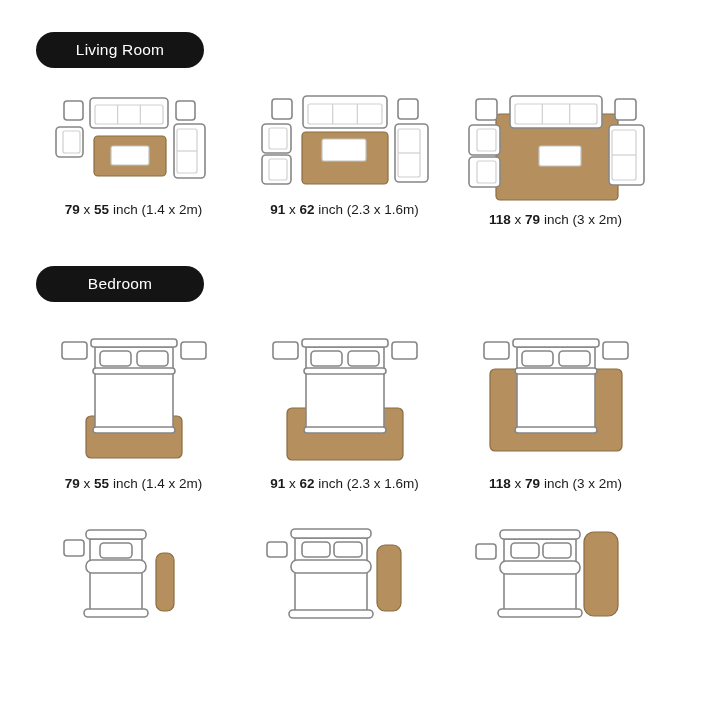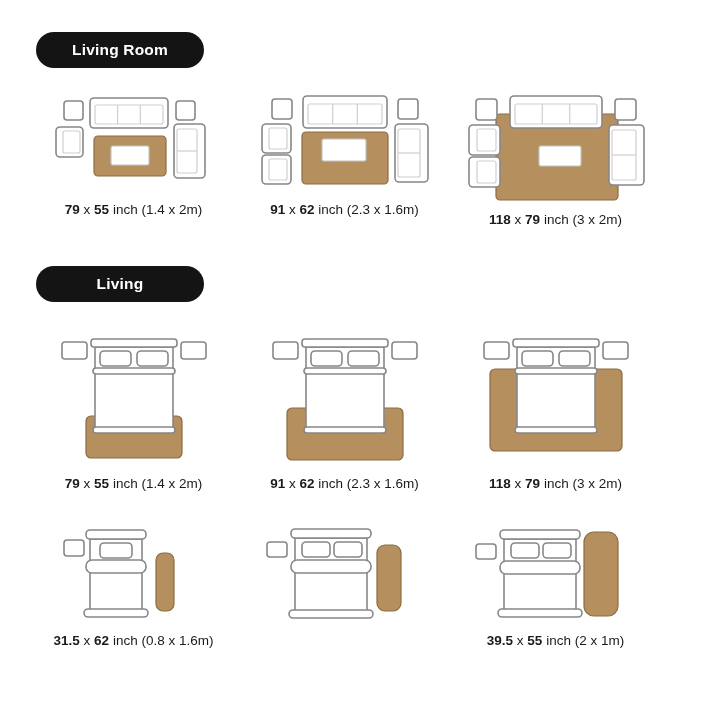--- a/index.html
+++ b/index.html
@@ -1,20 +1,20 @@
 <!DOCTYPE html>
 <html><head>
 <meta charset="utf-8">
 <style>
   html,body{margin:0;padding:0;background:#fff;}
   body{width:713px;height:713px;position:relative;overflow:hidden;
        font-family:"Liberation Sans","DejaVu Sans",sans-serif;color:#1a1a1a;}
   .pill{position:absolute;left:36px;width:168px;height:36px;background:#141414;
         border-radius:18px;display:flex;align-items:center;justify-content:center;}
-  .pill span{color:#fff;font-weight:700;font-size:15.5px;letter-spacing:.2px;}
+  .pill span{color:#fff;font-weight:400;font-size:15.5px;letter-spacing:.2px;}
   #pill-living{top:32px;}
   #pill-bedroom{top:266px;}
   .row{position:absolute;left:28px;width:633px;display:grid;
        grid-template-columns:1fr 1fr 1fr;justify-items:center;}
   #row-lr{top:94px;}
   #row-br{top:336px;}
   #row-rn{top:518px;}
   figure{margin:0;display:flex;flex-direction:column;align-items:center;}
   .caption{font-size:13.5px;color:#1b1b1b;white-space:nowrap;}
   #row-lr .caption{margin-top:8px;}
@@ -27,21 +27,21 @@
   .rug{fill:#b5905e;stroke:#8a6c42;stroke-width:1.2;}
   .ct{fill:#ffffff;stroke:#c4c4c4;stroke-width:1.2;}
 </style>
 </head>
 <body>
 
 <div class="pill" id="pill-living">
   <span>Living Room</span>
 </div>
 <div class="pill" id="pill-bedroom">
-  <span>Living</span>
+  <span>Bedroom</span>
 </div>
 
 <div class="row" id="row-lr">
 
   <figure>
     <svg width="200" height="100" viewBox="0 0 200 100">
       <g>
           <rect class="rug" x="60" y="42" width="72" height="40" rx="4"></rect>
         </g>
       <g>
@@ -260,26 +260,20 @@
         <rect class="f" x="56" y="21" width="52" height="74"></rect>
         <rect class="f" x="52" y="12" width="60" height="9" rx="4"></rect>
         <rect class="f" x="66" y="25" width="32" height="15" rx="4"></rect>
         <rect class="f" x="52" y="42" width="60" height="13" rx="6"></rect>
         <rect class="f" x="50" y="91" width="64" height="8" rx="4"></rect>
       </g>
       <g>
           <rect class="rug" x="122" y="35" width="18" height="58" rx="7"></rect>
         </g>
     </svg>
-    <figcaption class="caption">
-      <b>31.5</b>
-      <span>x</span>
-      <b>62</b>
-      <span>inch (0.8 x 1.6m)</span>
-    </figcaption>
   </figure>
 
   <figure>
     <svg width="200" height="105" viewBox="0 0 200 105">
       <g>
           <rect class="f" x="22" y="24" width="20" height="15" rx="3"></rect>
         </g>
       <g>
         <rect class="f" x="50" y="20" width="72" height="76"></rect>
         <rect class="f" x="46" y="11" width="80" height="9" rx="4"></rect>
@@ -304,20 +298,14 @@
         <rect class="f" x="44" y="12" width="80" height="9" rx="4"></rect>
         <rect class="f" x="55" y="25" width="28" height="15" rx="4"></rect>
         <rect class="f" x="87" y="25" width="28" height="15" rx="4"></rect>
         <rect class="f" x="44" y="43" width="80" height="13" rx="6"></rect>
         <rect class="f" x="42" y="91" width="84" height="8" rx="4"></rect>
       </g>
       <g>
           <rect class="rug" x="128" y="14" width="34" height="84" rx="10"></rect>
         </g>
     </svg>
-    <figcaption class="caption">
-      <b>39.5</b>
-      <span>x</span>
-      <b>55</b>
-      <span>inch (2 x 1m)</span>
-    </figcaption>
   </figure>
 </div>
 
 </body></html>

